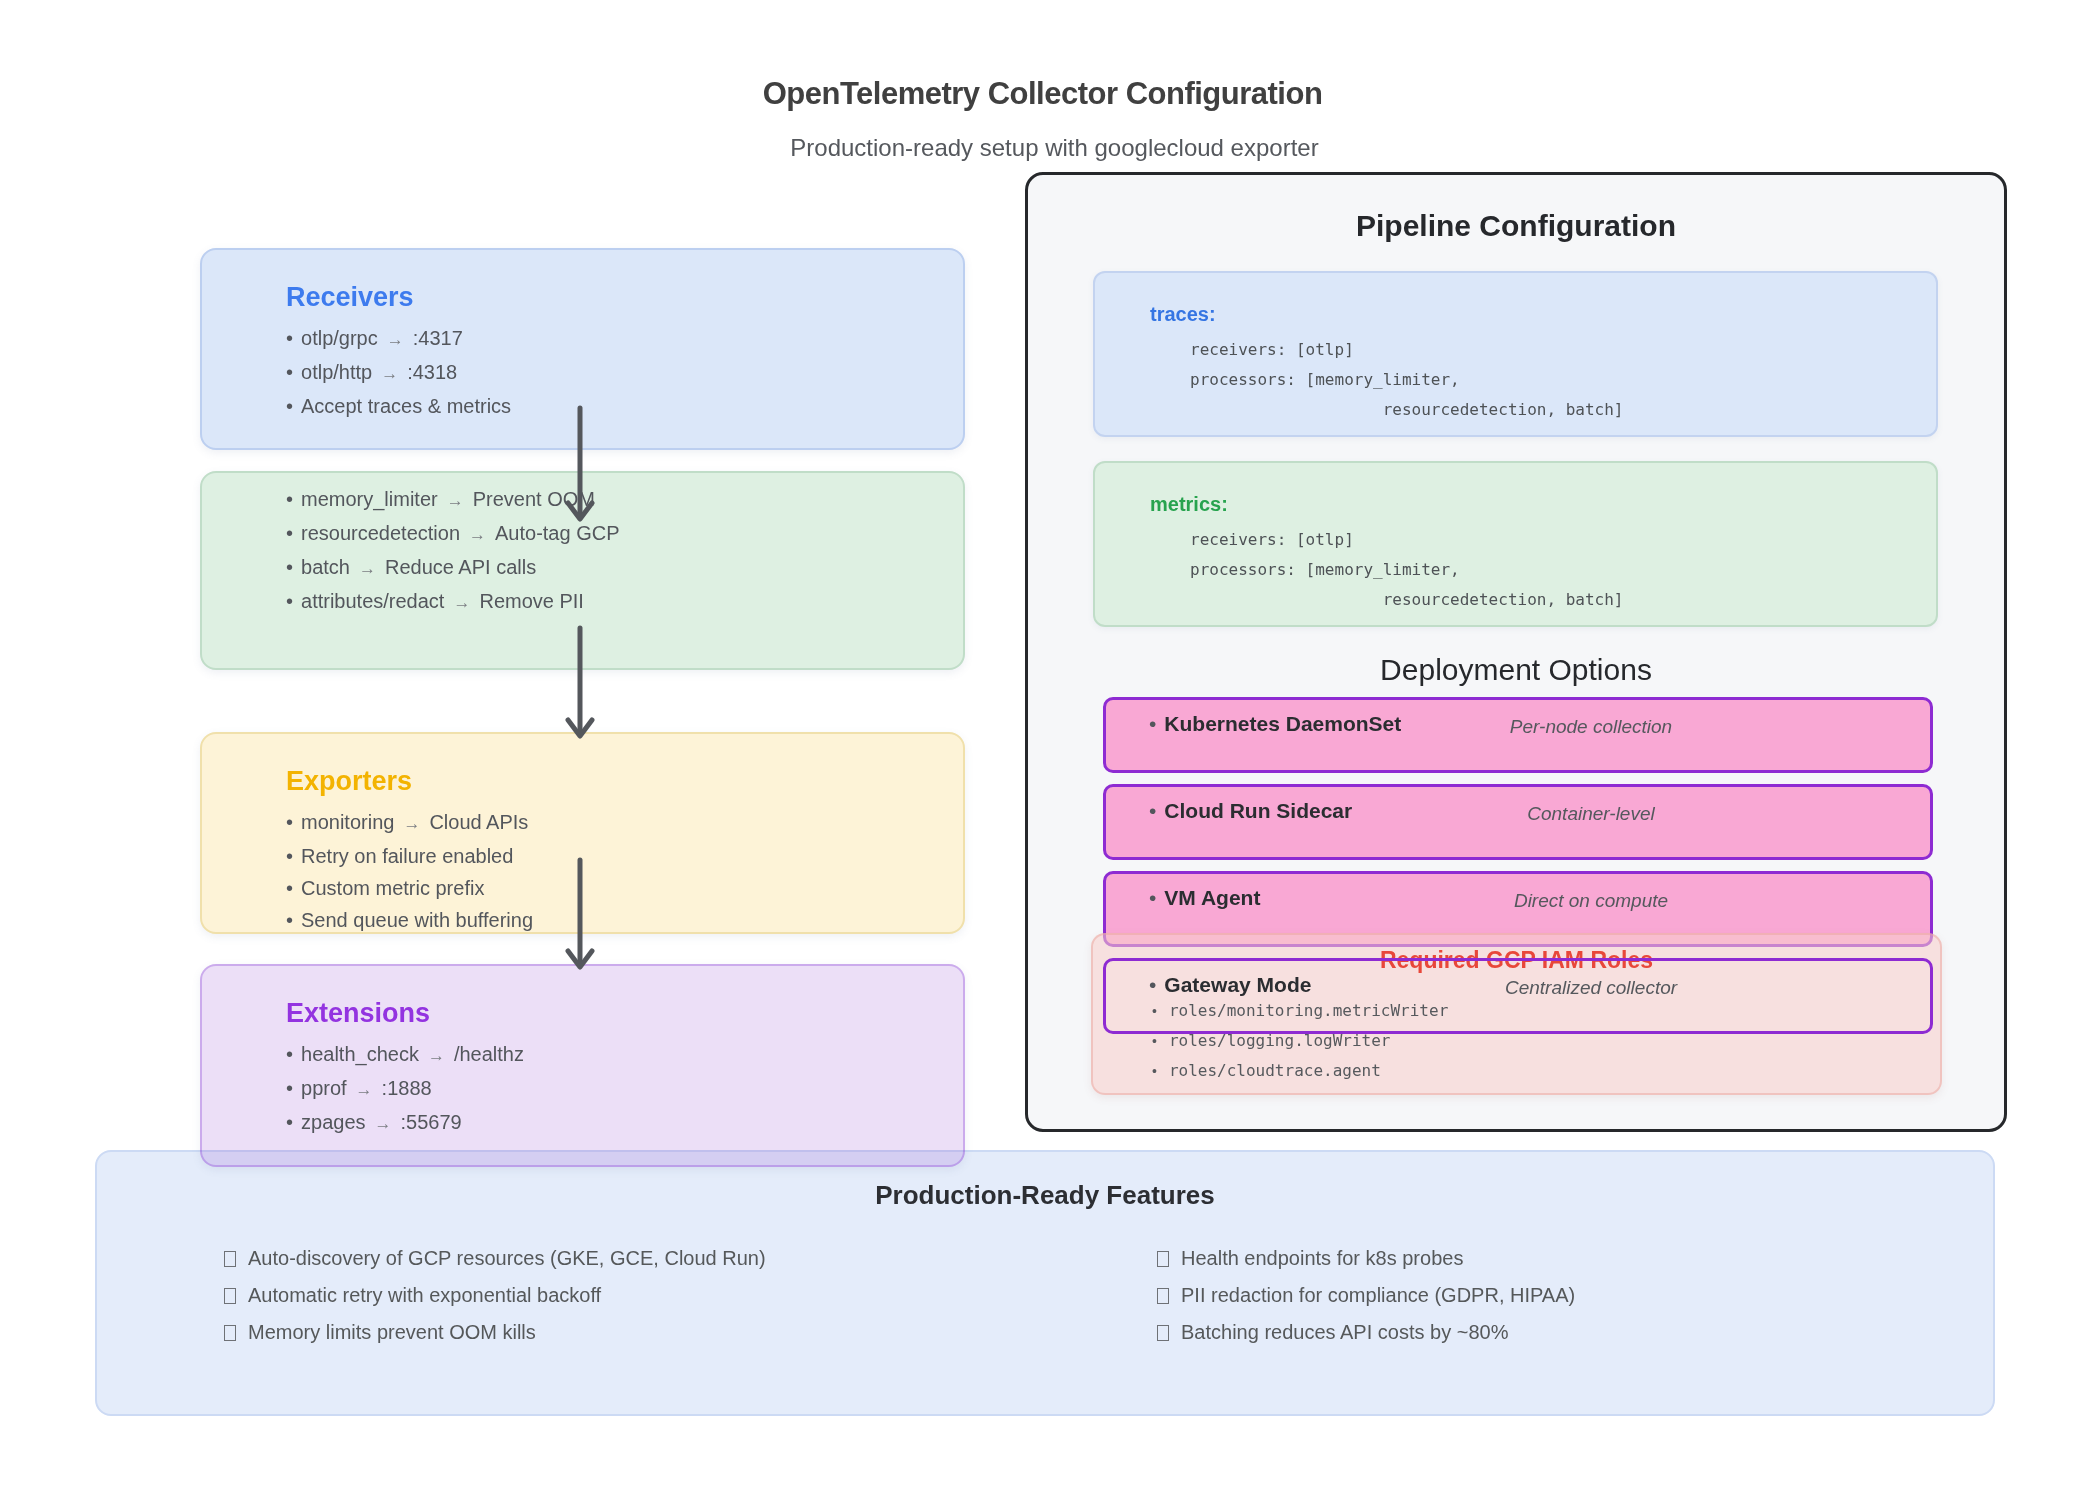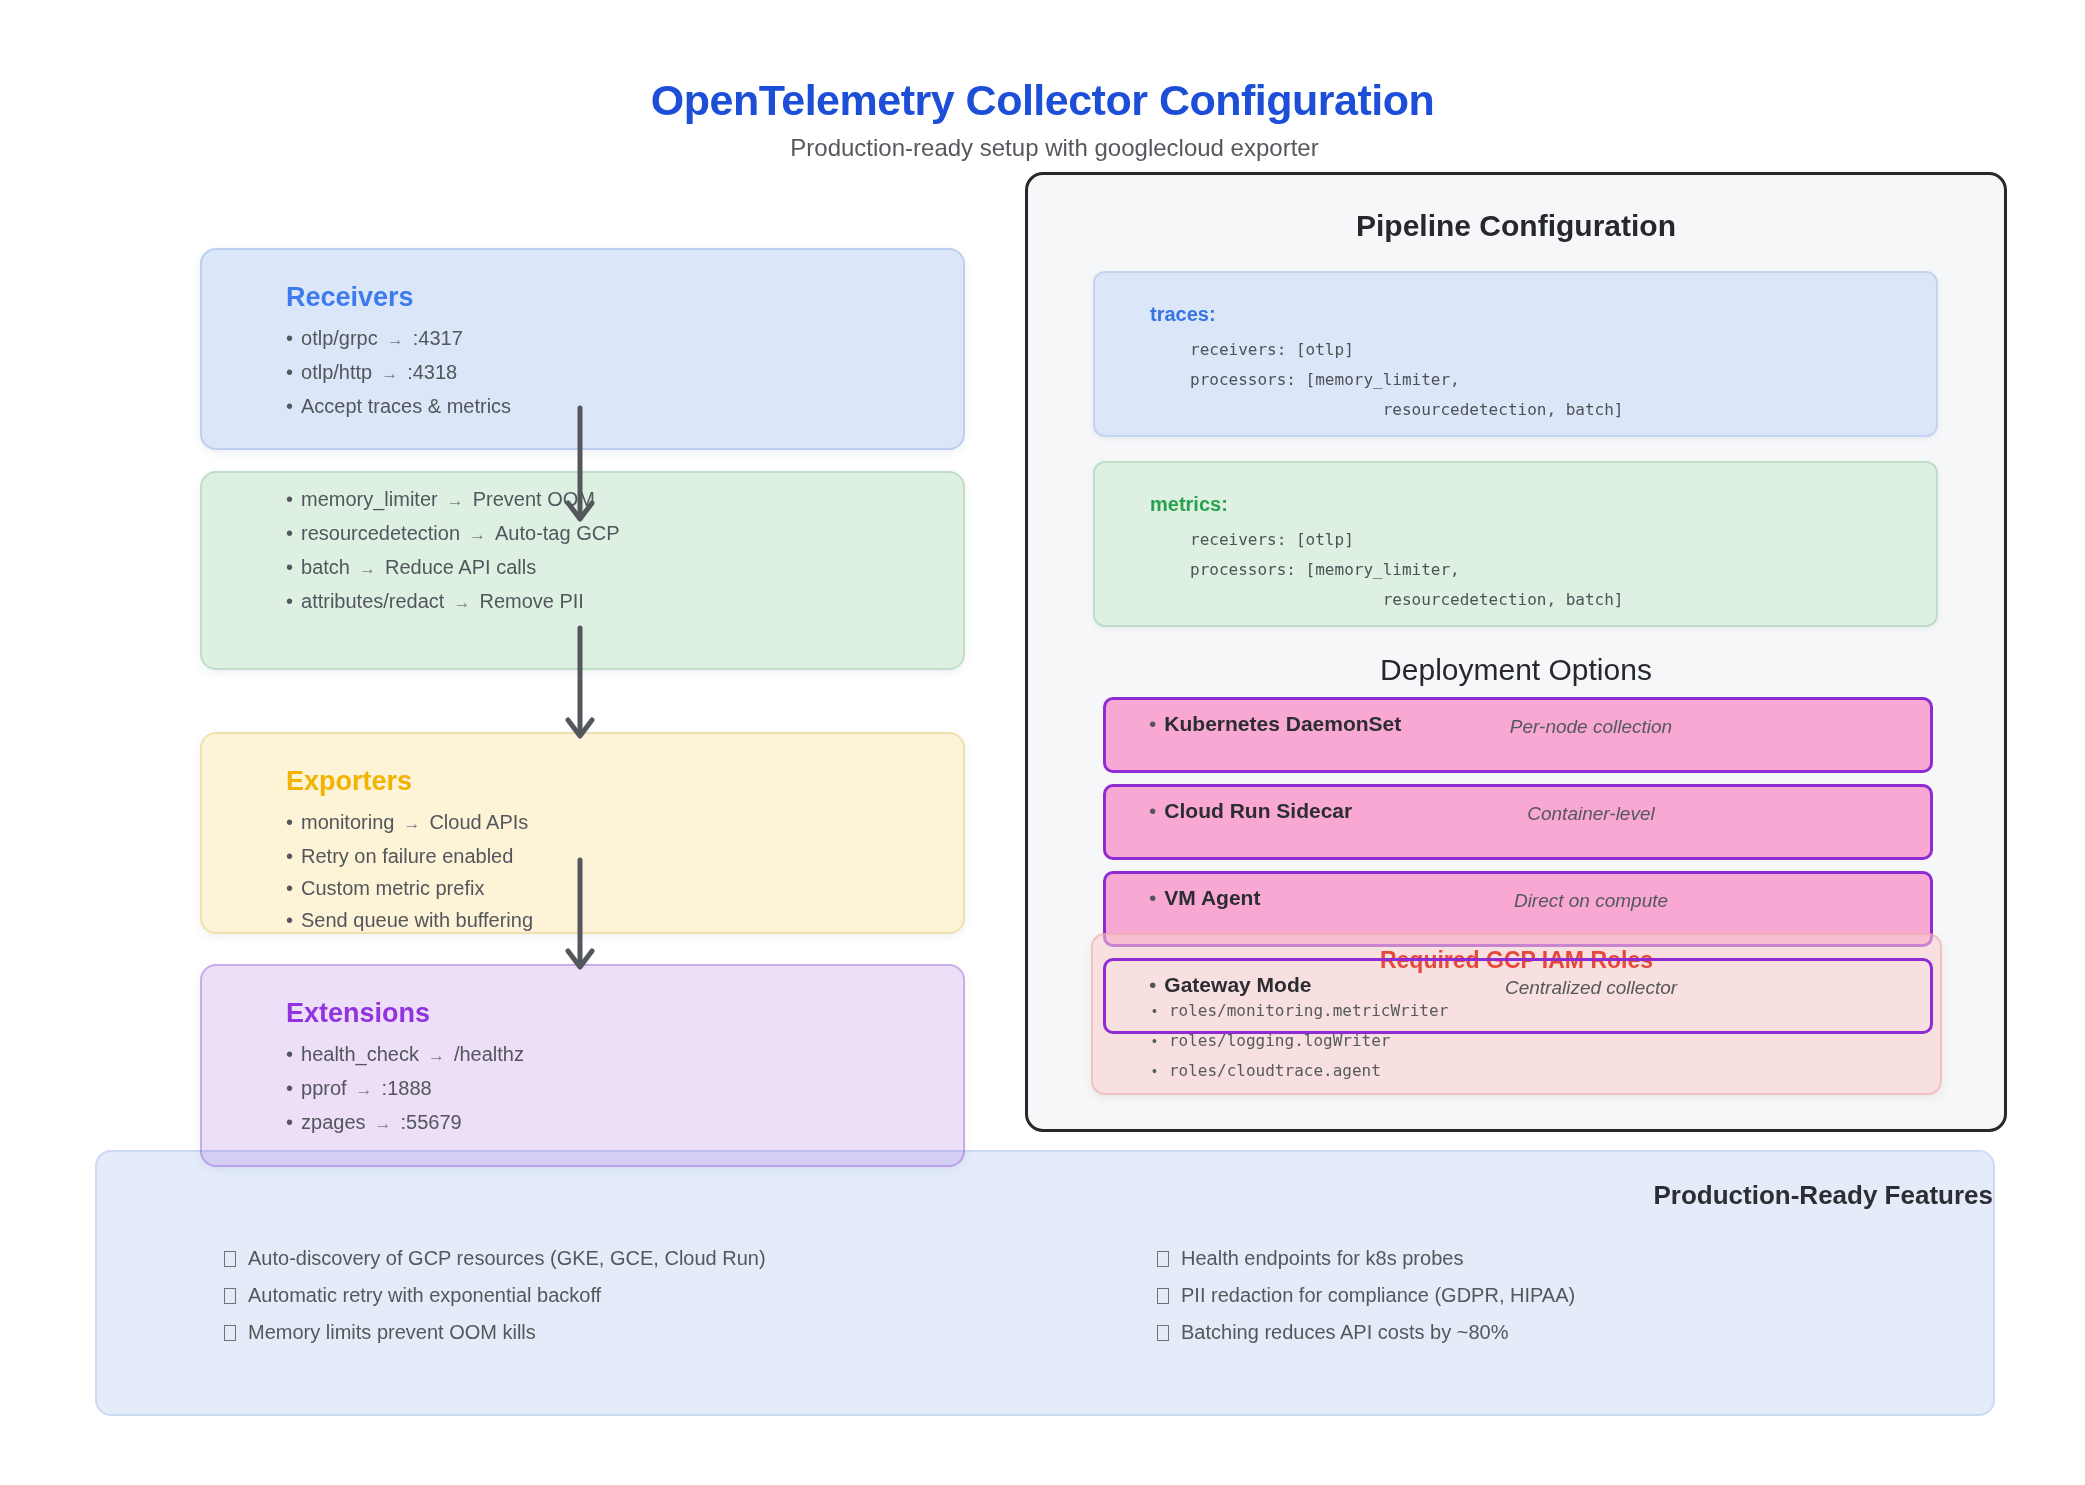--- a/index.html
+++ b/index.html
@@ -3,21 +3,21 @@
 <meta charset="utf-8">
 <style>
   html,body{margin:0;padding:0;background:#ffffff;}
   #canvas{
     position:relative;width:2085px;height:1485px;background:#ffffff;overflow:hidden;
     font-family:"Liberation Sans","DejaVu Sans",sans-serif;color:#53565c;
   }
   
   .page-title{
     position:absolute;left:0;right:0;top:76px;margin:0;text-align:center;
-    font-size:43px;font-weight:700;color:#1d4ed8;letter-spacing:-0.5px;
+    font-size:31px;font-weight:700;color:#404040;letter-spacing:-0.5px;
   }
   .page-subtitle{
     position:absolute;left:0;right:16px;top:134px;text-align:center;
     font-size:24px;color:#55585d;margin-left:40px;
   }
   
   .stage{
     position:absolute;left:200px;width:765px;box-sizing:border-box;
     border-radius:16px;border:2px solid transparent;z-index:1;
     box-shadow:0 3px 9px rgba(90,110,150,0.10);
@@ -85,21 +85,21 @@
   .iam-role{
     font-family:"DejaVu Sans Mono","Liberation Mono",monospace;
     font-size:16px;line-height:30px;color:#56595d;white-space:pre;
   }
   .iam-role .bullet-dot{font-family:"Liberation Sans",sans-serif;font-size:14px;margin-right:12px;color:#56595d;}
   
   .features-box{
     position:absolute;left:95px;top:1150px;width:1900px;height:266px;box-sizing:border-box;
     background:#e4ecfa;border:2px solid #ccdaf4;border-radius:16px;z-index:0;
   }
-  .features-title{position:absolute;left:0;right:0;top:28px;margin:0;text-align:right;
+  .features-title{position:absolute;left:0;right:0;top:28px;margin:0;text-align:center;
     font-size:26px;font-weight:700;color:#2c2e33;}
   .feature-list{list-style:none;margin:0;padding:0;position:absolute;top:88px;}
   .feature-list.left {left:127px;}
   .feature-list.right{left:1060px;}
   .feature-item{line-height:37px;font-size:20px;color:#55585a;white-space:nowrap;}
   .tofu{
     display:inline-block;width:12px;height:16px;box-sizing:border-box;
     border:1.5px solid #6e7176;margin-right:12px;vertical-align:-2px;background:transparent;
   }
 </style>

